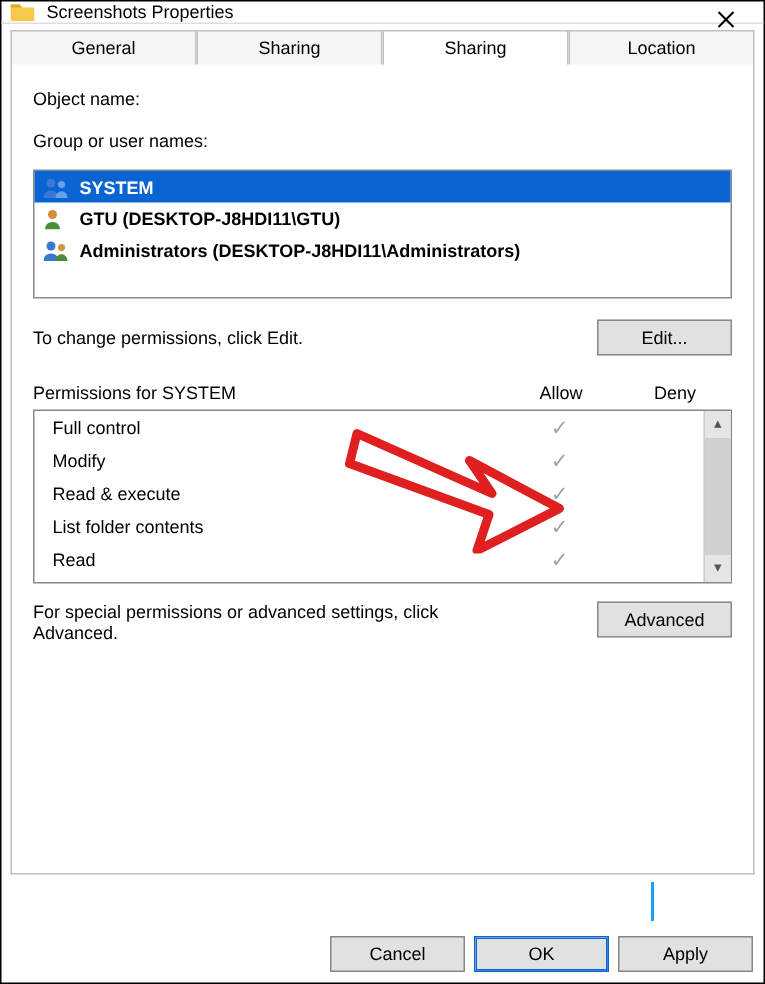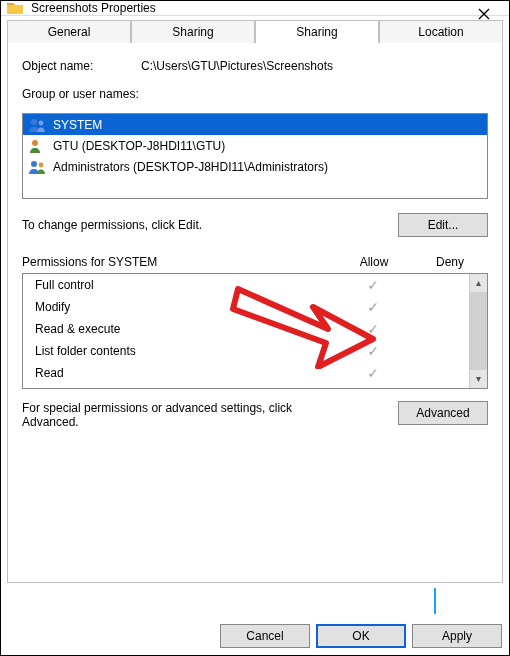--- a/index.html
+++ b/index.html
@@ -56,35 +56,36 @@
     z-index: 2;
   }
   .content {
     border: 1px solid #c0c0c0;
     border-top: none;
     margin: 0 6px;
     padding: 16px 14px 10px 14px;
     min-height: 540px;
     position: relative;
   }
-  .row-inline { display: flex; align-items: center; margin-bottom: 14px; gap: 19px; }
+  .row-inline { display: flex; align-items: center; margin-bottom: 14px; }
   .obj-label { min-width: 100px; }
   .obj-value { flex: 1; }
   .group-label { margin-bottom: 12px; }
   .listbox {
     border: 1px solid #888;
     background: #fff;
     height: 86px;
     margin-bottom: 14px;
   }
   .list-row {
     display: flex;
     align-items: center;
     padding: 2px 6px;
     height: 21px;
+    font-weight: bold;
   }
   .list-row.selected {
     background: #0a64d2;
     color: #fff;
   }
   .user-icon { width: 18px; height: 14px; margin-right: 6px; display:inline-block; }
   .edit-row {
     display: flex;
     align-items: center;
     justify-content: space-between;
@@ -186,21 +187,20 @@
     <div class="tab row2">Sharing</div>
     <div class="tab row2 active">Sharing</div>
     <div class="tab row2">Location</div>
   </div>
 </div>
 
 <div class="content">
 
   <div class="row-inline">
     <span class="obj-label">Object name:</span>
-    <span class="obj-value">C:\Users\GTU\Pictures\Screenshots</span>
   </div>
 
   <div class="group-label">Group or user names:</div>
 
   <div class="listbox">
     <div class="list-row selected">
       <span class="user-icon">
         <svg width="18" height="14" viewBox="0 0 18 14">
             <circle cx="5" cy="4" r="3" fill="#3a78d6"></circle>
             <path d="M0 14c0-3 2-5 5-5s5 2 5 5" fill="#3a78d6"></path>

